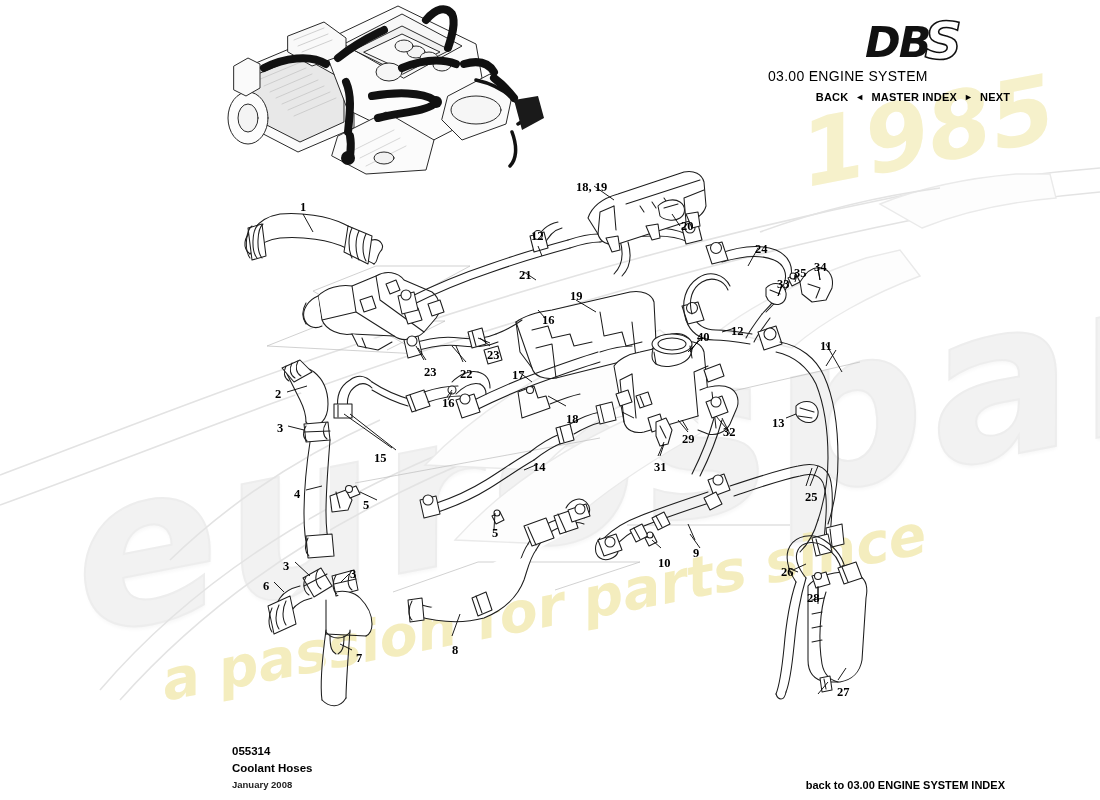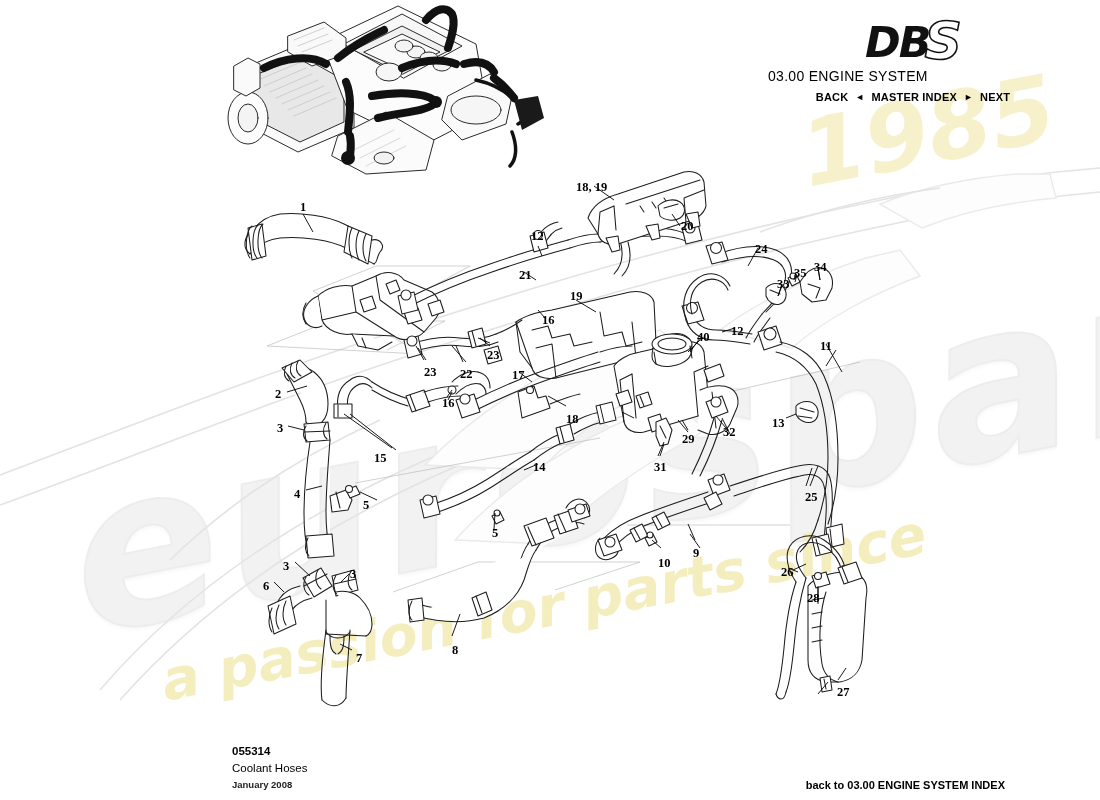--- a/index.html
+++ b/index.html
@@ -68,21 +68,21 @@
     margin-top:7px;font-size:11px;font-weight:bold;color:#000;letter-spacing:.2px;
     display:flex;justify-content:center;gap:7px;align-items:center;
   }
   .navrow span{cursor:pointer;}
   .tri{font-size:9px;}
 
   
   .footer{position:absolute;left:0;right:0;bottom:0;height:60px;z-index:12;}
   .f-left{position:absolute;left:232px;bottom:8px;line-height:1.45;}
   .f-code{font-size:11.5px;font-weight:bold;color:#000;}
-  .f-name{font-size:11.5px;font-weight:normal;color:#000;}
+  .f-name{font-size:11.5px;font-weight:bold;color:#000;}
   .f-date{font-size:9.5px;font-weight:bold;color:#222;margin-top:2px;}
   .f-right{position:absolute;right:95px;bottom:9px;font-size:11px;font-weight:bold;color:#000;cursor:pointer;}
 
   
   #drawing{position:absolute;inset:0;z-index:5;}
   .cal{
     position:absolute;z-index:8;
     font-family:Liberation Serif, serif;
     font-size:12.5px;font-weight:bold;color:#000;
     white-space:nowrap;

